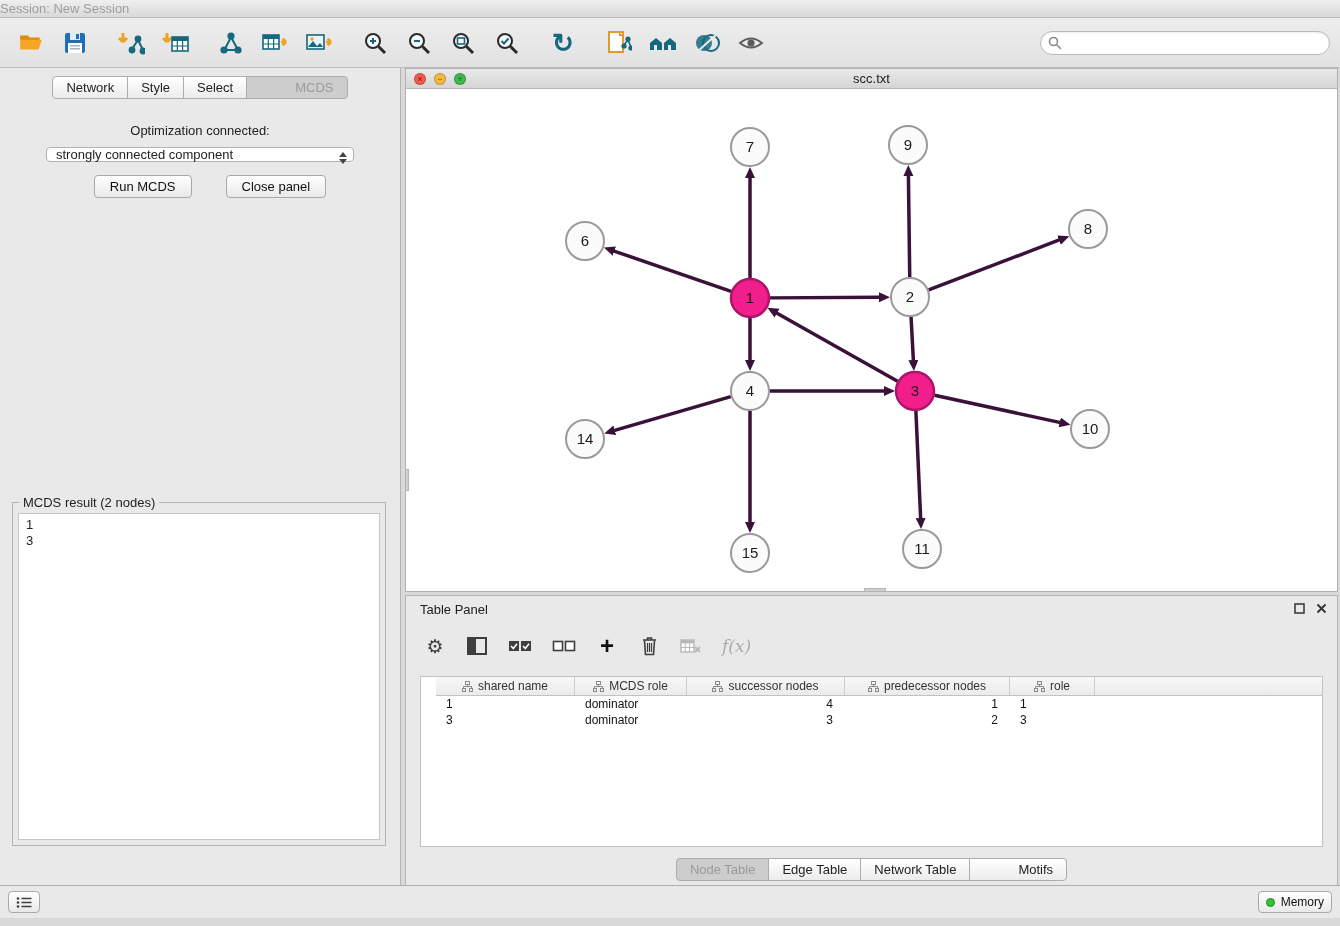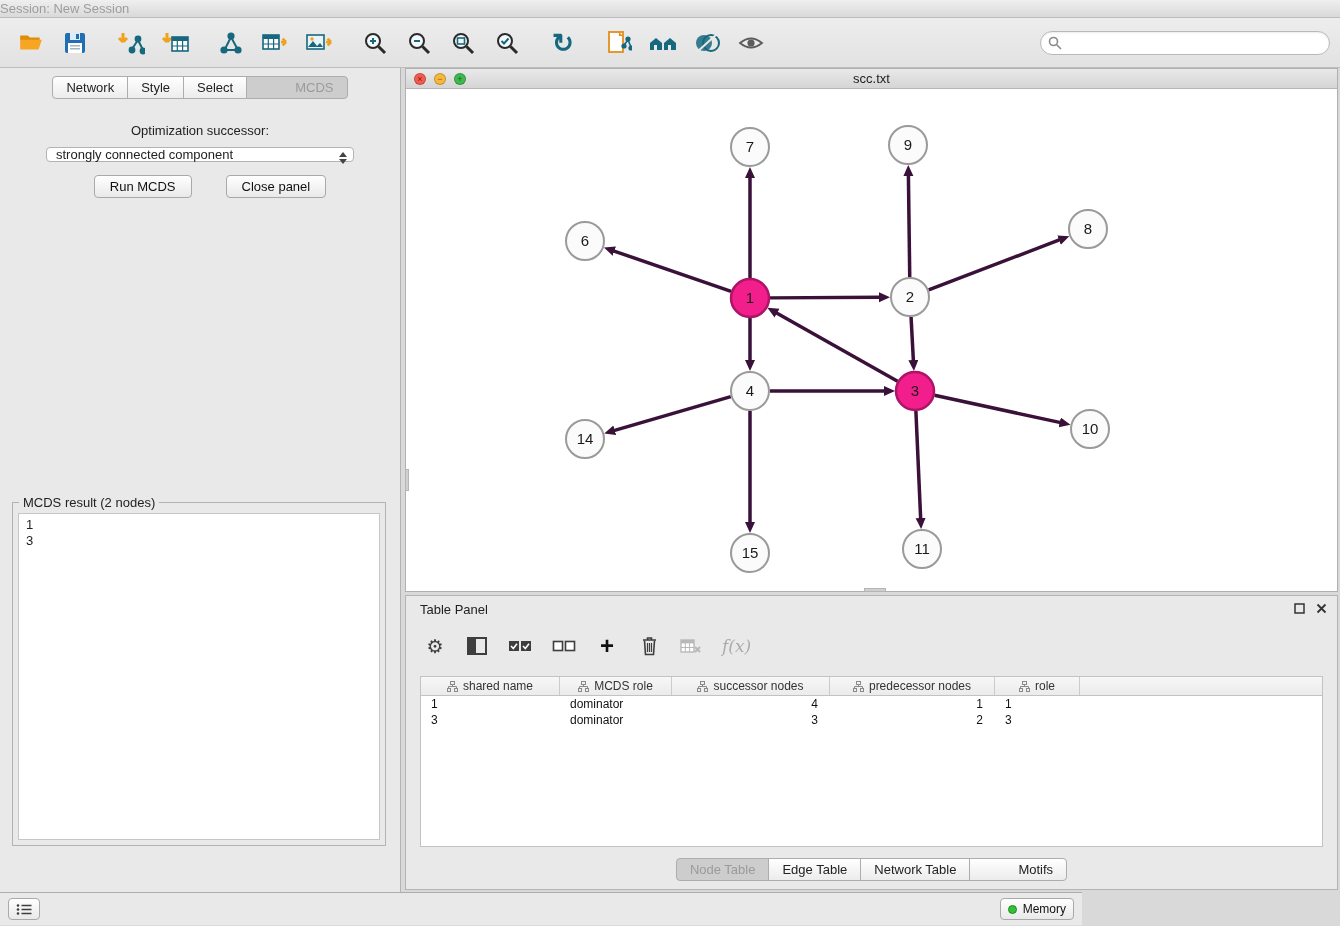--- a/index.html
+++ b/index.html
@@ -107,34 +107,34 @@
     background:#e9e9e9; border:1px solid #b3b3b3;
   }
   .tp-toolbar { display:flex; align-items:center; gap:20px; padding:8px 0 6px 18px; margin-top:4px; }
   .tp-ic { display:flex; align-items:center; justify-content:center; min-width:22px; height:24px;
            background:transparent; border:none; }
   .gear-glyph { font-size:19px; color:#3e3e3e; line-height:1; }
   .plus-glyph { font-size:24px; font-weight:700; color:#111; line-height:20px; }
   .fx-glyph { font-family:"DejaVu Serif","Liberation Serif",serif; font-style:italic;
               font-size:17px; color:#ababab; }
   .data-table { position:absolute; left:14px; right:14px; top:80px; bottom:42px;
-                border:1px solid #c2c2c2; background:#fff; display:flex; flex-direction:column; }
+                border:1px solid #c2c2c2; background:#fff; display:flex; flex-direction:column;padding-left:15px; }
   .thead { display:flex; background:linear-gradient(#f7f7f7,#ebebeb); border-bottom:1px solid #c2c2c2; height:19px; }
   .th { display:flex; align-items:center; justify-content:center; gap:5px; font-size:12px;
         color:#333; border-right:1px solid #cccccc; overflow:hidden; white-space:nowrap; }
   .th.fill { flex:1; border-right:none; }
   .tbody { flex:1; overflow:hidden; background:#fff; }
   .tr { display:flex; height:16px; line-height:16px; font-size:12px; color:#111; }
   .td { overflow:hidden; white-space:nowrap; }
   .td.left  { text-align:left;  padding-left:10px; }
   .td.right { text-align:right; padding-right:12px; }
   .tp-tabs { position:absolute; bottom:8px; left:0; right:0; display:flex; justify-content:center; }
   
   .status-bar {
-    position:absolute; left:0; bottom:1px; width:1082px; height:33px;
+    position:absolute; left:0; bottom:8px; width:1340px; height:33px;
     background:#e9e9e9; border-top:1px solid #adadad;
     display:flex; align-items:center; padding:0 8px; justify-content:space-between;
   }
   .status-btn {
     height:22px; border:1px solid #a9a9a9; border-radius:4px;
     background:linear-gradient(#ffffff,#e9e9e9); display:flex; align-items:center;
     gap:6px; padding:0 7px; font-size:12px; color:#111; font-family:inherit;
   }
   .mem-dot { width:9px; height:9px; border-radius:50%; background:#35c135; border:1px solid #1f8a1f; }
 </style>
@@ -287,21 +287,21 @@
 </div>
 
 <div class="control-panel">
   <div class="seg-tabs">
       <button class="seg-tab">Network</button>
       <button class="seg-tab">Style</button>
       <button class="seg-tab">Select</button>
       <button class="seg-tab active">MCDS</button>
     </div>
 
-  <div class="opt-label">Optimization successor:</div>
+  <div class="opt-label">Optimization connected:</div>
 
   <div class="dropdown">
     <span>strongly connected component</span>
     <span class="dd-arrows">
         <i class="dd-up"></i>
         <i class="dd-down"></i>
       </span>
   </div>
 
   <div class="btn-row">

